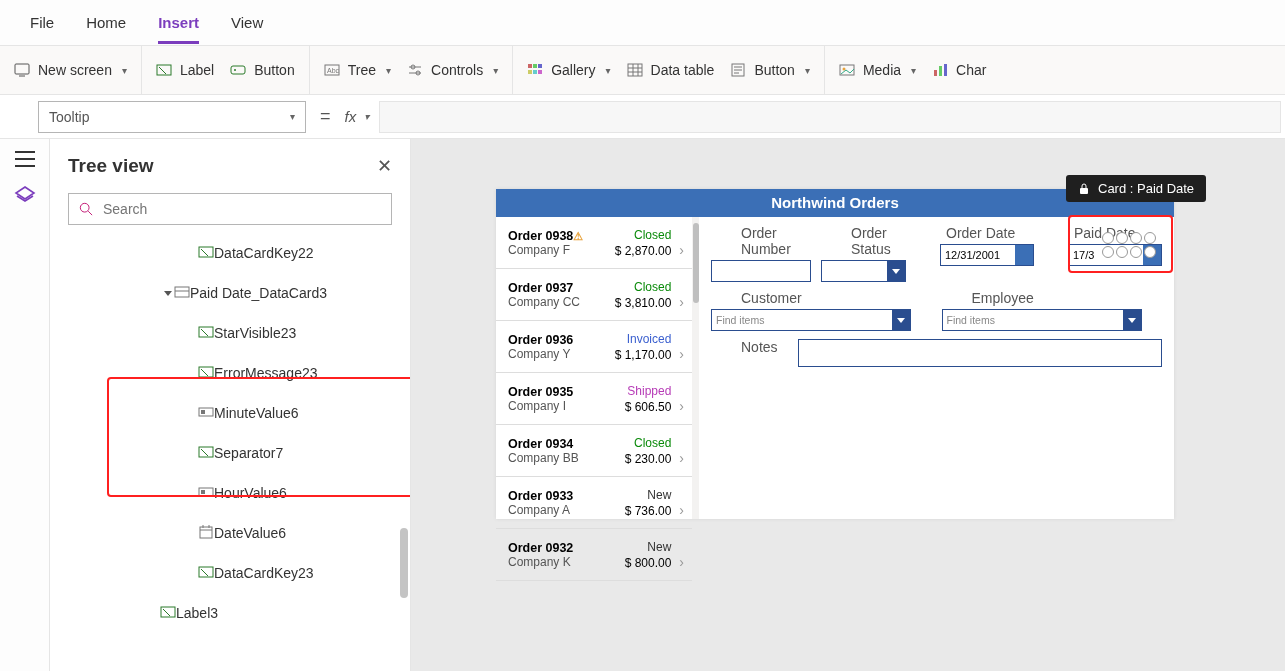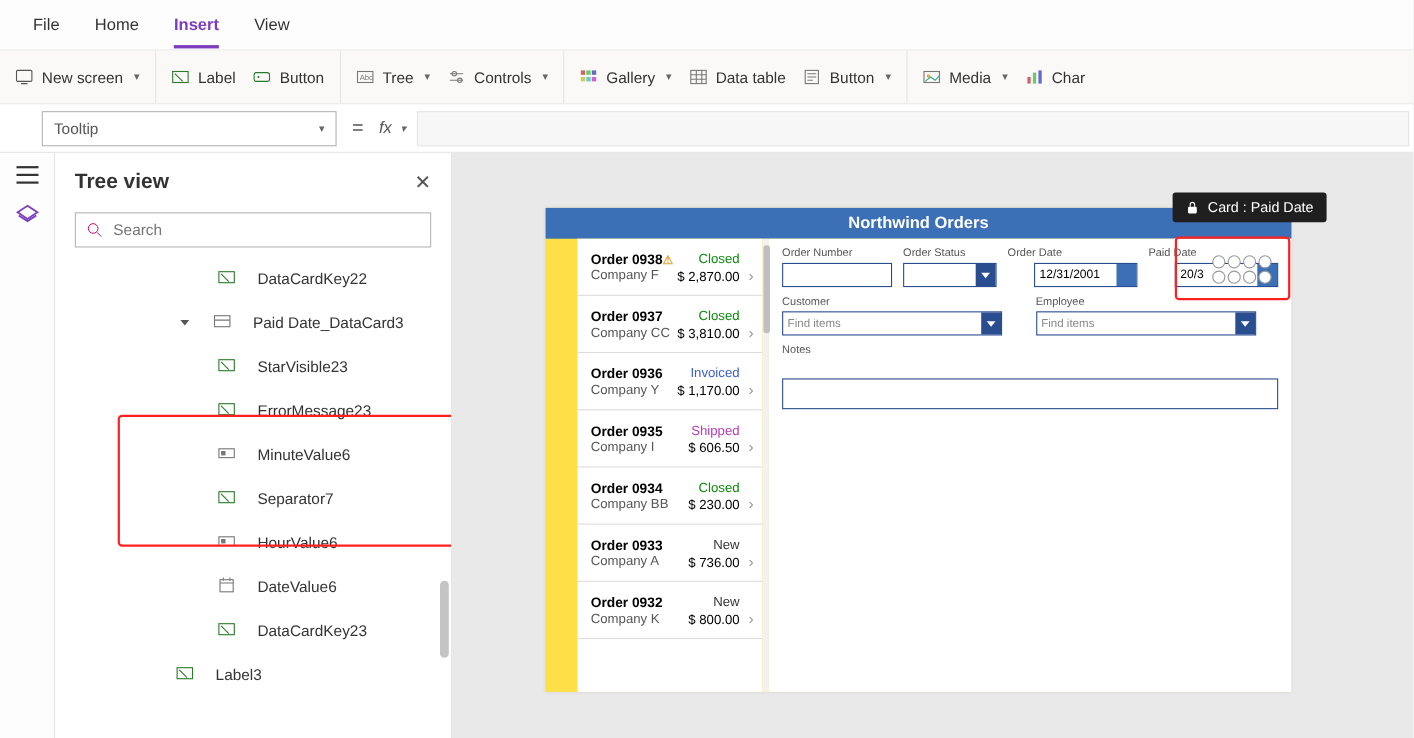--- a/index.html
+++ b/index.html
@@ -27,51 +27,51 @@
   .leftrail .ham span { height: 2px; background:#333; }
   
   .treepanel { width: 361px; border-right: 1px solid #e5e5e5; background: #fff; display:flex; flex-direction:column; }
   .treehead { display:flex; justify-content: space-between; align-items: center; padding: 16px 18px 8px; }
   .treehead h2 { margin:0; font-size: 19px; font-weight: 600; color:#333; }
   .treehead .closex { font-size: 18px; color:#555; cursor:pointer; }
   .searchbox { margin: 8px 18px; border:1px solid #b5b5b5; height:32px; display:flex; align-items:center; padding:0 10px; gap:8px; }
   .searchbox input { border:none; outline:none; flex:1; font-size:14px; }
   .tree { flex:1; overflow:hidden; position:relative; }
   .tree ul { list-style:none; margin:0; padding:0; }
-  .node { display:flex; align-items:center; height:40px; font-size:14px; color:#333; gap:20px; }
+  .node { display:flex; align-items:center; height:40px; font-size:14px; color:#333; gap:0; }
   .node.d1 { padding-left: 110px; }
   .node.d2 { padding-left: 130px; }
   .node.d3 { padding-left: 148px; }
   .node .nodeicon { width:16px; height:16px; display:inline-block; }
   .node.expand .arrow { width:0;height:0;border-left:4px solid transparent;border-right:4px solid transparent;border-top:5px solid #555; margin-right:2px; margin-left:-16px;}
   .redbox { position:absolute; left:57px; top:144px; width:333px; height:120px; border:2px solid #ff2020; border-radius:4px; pointer-events:none; }
   .tree-scrollbar { position:absolute; right:2px; top:295px; width:8px; height:70px; background:#c4c4c4; border-radius:4px; }
   
   .canvas { flex:1; background:#e9e9e9; position:relative; overflow:hidden; }
   .app { position:absolute; left:85px; top:50px; width:678px; background:#fde047; box-shadow:0 0 4px rgba(0,0,0,0.08);}
   .apptitle { background:#3b6fb6; color:#fff; text-align:center; font-weight:600; font-size:15px; height:28px; line-height:28px; }
-  .appbody { display:flex; height:412px;padding-left:29px; }
+  .appbody { display:flex; height:302px; }
   .orderlist { width:225px; background:#fff; }
   .orderitem { display:flex; justify-content:space-between; align-items:center; border-bottom:1px solid #ddd; padding:8px 8px 8px 12px; height:52px; }
   .ol-left { font-size:12px; }
   .ol-left .onum { font-weight:600; font-size:12.5px; }
   .ol-left .ocomp { color:#555; }
   .ol-right { text-align:right; font-size:12px; display:flex; align-items:flex-end; gap:8px; }
   .ol-right .stk { display:flex; flex-direction:column; align-items:flex-end; gap:2px;}
   .ol-right .chevr { font-size:14px; color:#999; }
   .status-closed { color:#0a8a0a; }
   .status-invoiced { color:#3a5fcf; }
   .status-shipped { color:#b63ab6; }
   .status-new { color:#333; }
   .list-scroll { width:8px; background:#f3f2f1; position:relative; }
   .list-scroll .thumb { position:absolute; top:6px; left:1px; width:6px; height:80px; background:#bfbfbf; border-radius:3px;}
   .form { flex:1; background:#fff; padding:8px 12px; }
   .frow { display:flex; gap:10px; margin-bottom:8px; }
   .ffield { display:flex; flex-direction:column; gap:3px; }
-  .flabel { font-size:10px; color:#555; }
+  .flabel { font-size:14px; color:#555;margin-left:30px; }
   .finput { height:22px; border:1px solid #2a4d8f; background:#fff; font-size:11px; padding:0 4px; display:flex; align-items:center; position:relative;}
   .finput.sel:after { content:""; position:absolute; right:0; top:0; width:18px; height:100%; background:#2a4d8f; }
   .finput.sel .seltri { position:absolute; right:5px; top:8px; width:0;height:0;border-left:4px solid transparent;border-right:4px solid transparent;border-top:5px solid #fff; z-index:2;}
   .finput.date { padding-right:20px;}
   .finput.date .calicon { position:absolute; right:0; top:0; width:18px; height:100%; background:#3b6fb6; }
   .w100 { width:100px;} .w85 {width:85px;} .w94{width:94px;margin-left:24px;} .w200{width:200px;} .wfull{width:100%;}
   .notes { height:28px; }
   
   .cardsel { position:absolute; left:657px; top:76px; width:105px; height:58px; border:2px solid #ff2020; border-radius:4px; }
   .tooltip { position:absolute; left:655px; top:36px; background:#1f1f1f; color:#fff; padding:6px 12px; font-size:13px; border-radius:3px; display:flex; align-items:center; gap:8px; white-space:nowrap; }
@@ -427,42 +427,42 @@
             <div class="ffield">
                 <div class="flabel">Order Date</div>
                 <div class="finput date w94">
                   <span>12/31/2001</span>
                   <span class="calicon"></span>
                 </div>
               </div>
             <div class="ffield">
                 <div class="flabel">Paid Date</div>
                 <div class="finput date w94">
-                  <span>20/3</span>
+                  <span>17/3</span>
                   <span class="calicon"></span>
                 </div>
               </div>
           </div>
           <div class="frow">
             <div class="ffield" style="flex:1;">
                 <div class="flabel">Customer</div>
                 <div class="finput sel w200">
                   <span style="color:#888;font-size:10.5px;">Find items</span>
                   <span class="seltri"></span>
                 </div>
               </div>
             <div class="ffield" style="flex:1;">
                 <div class="flabel">Employee</div>
                 <div class="finput sel w200">
                   <span style="color:#888;font-size:10.5px;">Find items</span>
                   <span class="seltri"></span>
                 </div>
               </div>
           </div>
-          <div class="frow" style="flex-direction:column;gap:20px;">
+          <div class="frow" style="gap:20px;">
             <div class="flabel">Notes</div>
             <div class="finput notes wfull"></div>
           </div>
         </div>
       </div>
     </div>
 
     <div class="cardsel"></div>
     <div class="handles">
       <span></span>

